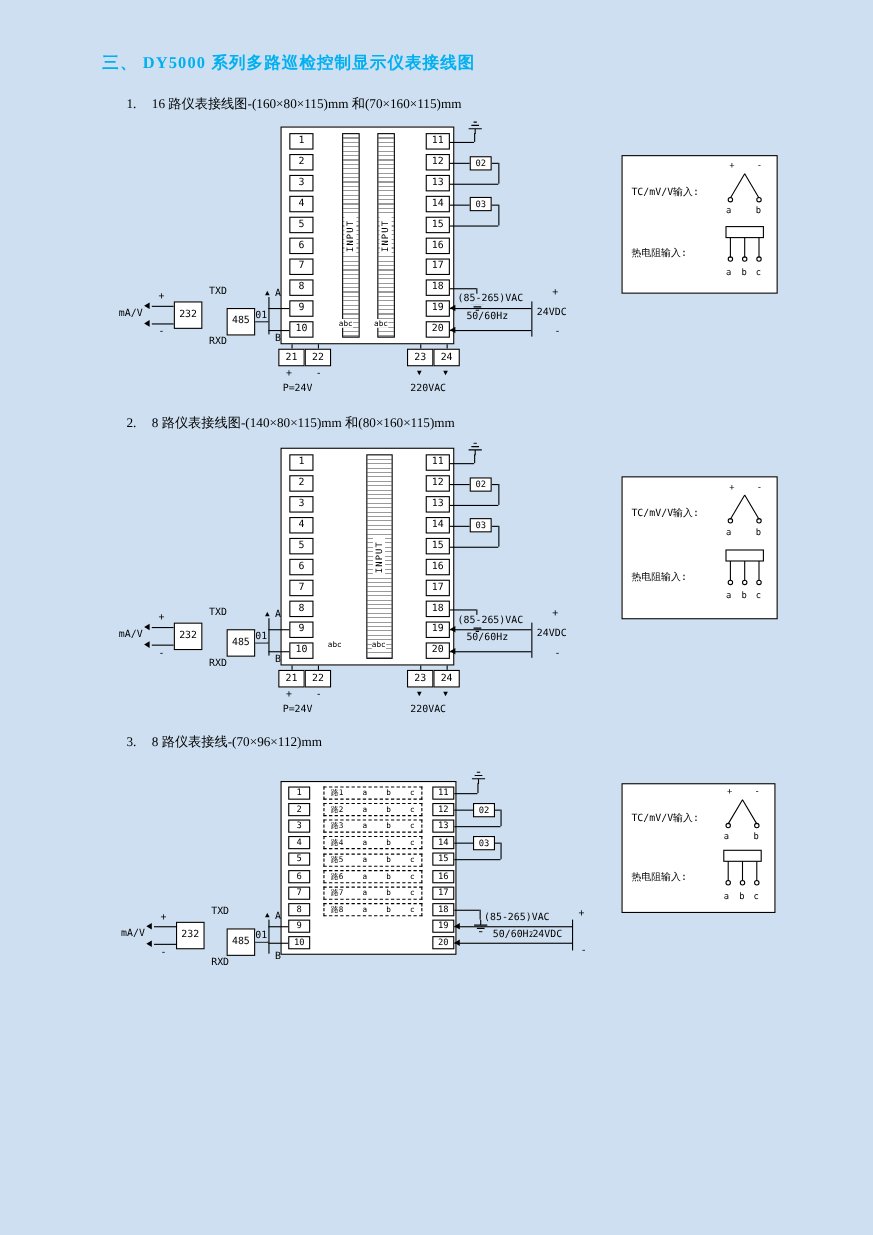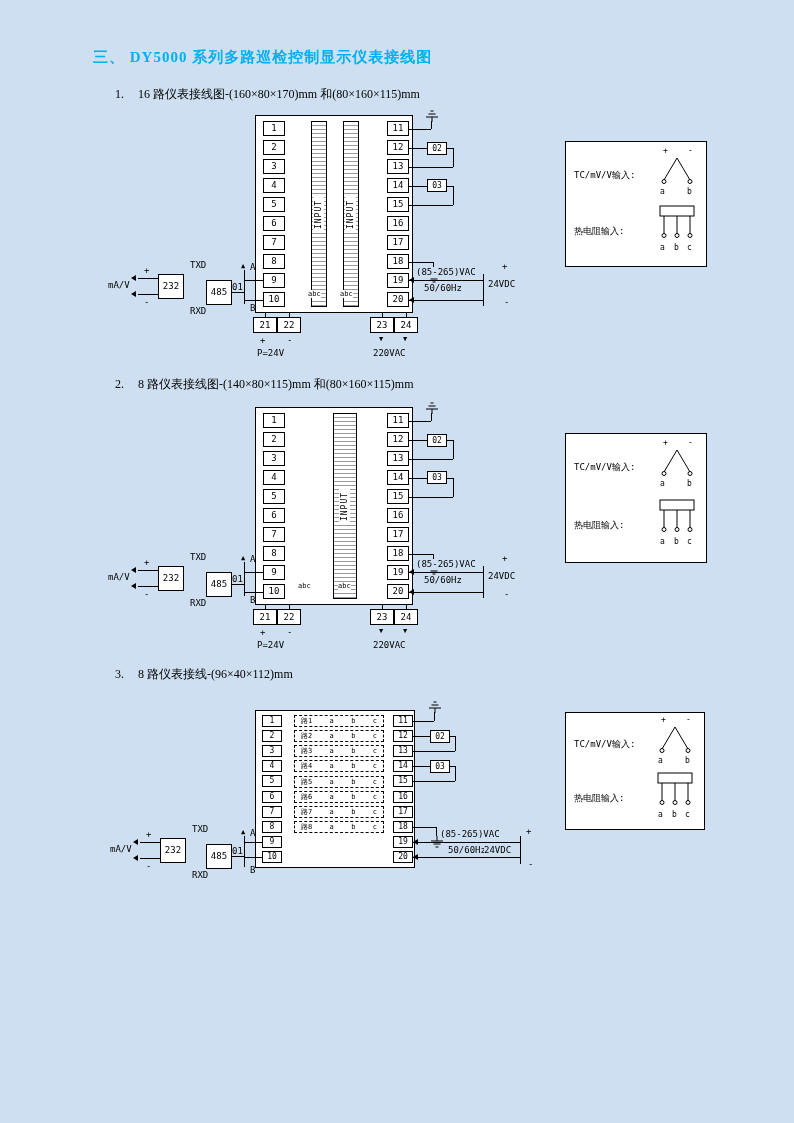--- a/index.html
+++ b/index.html
@@ -65,21 +65,21 @@
     padding:0 6px; font-size:7px; line-height:8px;
   }
   svg { position:absolute; }
 </style>
 </head>
 <body>
 
 <div class="title">三、 DY5000 系列多路巡检控制显示仪表接线图</div>
 
 <div class="sec" style="left:115px; top:86px;">
-  <span class="num">1.</span><span>16 路仪表接线图-(160×80×170)mm  和(80×160×115)mm</span>
+  <span class="num">1.</span><span>16 路仪表接线图-(160×80×115)mm  和(70×160×115)mm</span>
 </div>
 
 <div class="diagram" style="left:100px; top:110px;">
   <div class="block" style="left:155px; top:5px; width:158px; height:198px;"></div>
   <div class="tcol" style="left:163px; top:11px; height:186px;">
       <div class="term">1</div>
       <div class="term">2</div>
       <div class="term">3</div>
       <div class="term">4</div>
       <div class="term">5</div>
@@ -326,21 +326,21 @@
       <circle cx="23" cy="33.5" r="2" fill="none" stroke="#000"></circle>
       <circle cx="36" cy="33.5" r="2" fill="none" stroke="#000"></circle>
     </svg>
     <span class="lbl7" style="left:94px; top:103px;">a</span>
     <span class="lbl7" style="left:108px; top:103px;">b</span>
     <span class="lbl7" style="left:121px; top:103px;">c</span>
   </div>
 </div>
 
 <div class="sec" style="left:115px; top:666px;">
-  <span class="num">3.</span><span>8 路仪表接线-(96×40×112)mm</span>
+  <span class="num">3.</span><span>8 路仪表接线-(70×96×112)mm</span>
 </div>
 
 <div class="diagram d3t" style="left:100px; top:690px; height:210px;">
   <div class="block" style="left:155px; top:20px; width:160px; height:158px;"></div>
   <div class="tcol" style="left:162px; top:25px; height:148px;">
       <div class="term">1</div>
       <div class="term">2</div>
       <div class="term">3</div>
       <div class="term">4</div>
       <div class="term">5</div>

